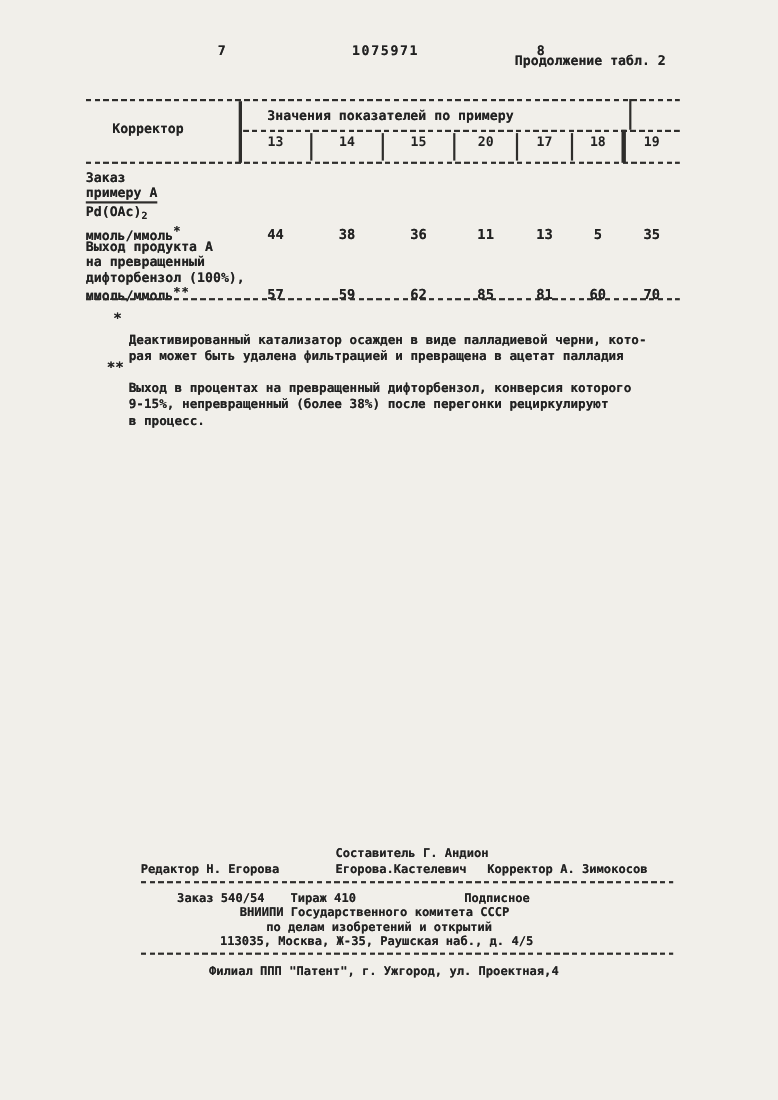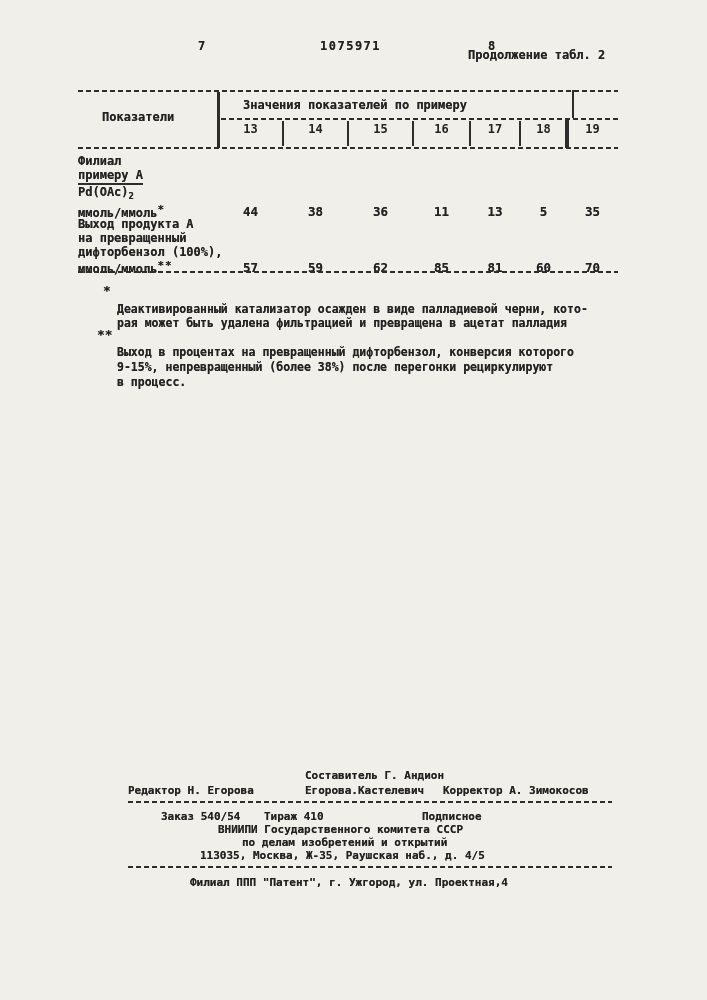--- a/index.html
+++ b/index.html
@@ -41,48 +41,48 @@
 <div class="page">
 
   <div class="t" style="left:198px; top:39px;">7</div>
   <div class="t" style="left:320px; top:39px; letter-spacing:1.5px;">1075971</div>
   <div class="t" style="left:488px; top:39px;">8</div>
   <div class="t" style="left:468px; top:48px;">Продолжение табл. 2</div>
 
   <div class="tbl">
     <div class="dash" style="left:0; top:0; width:540px;"></div>
 
-    <div class="t" style="left:24px; top:20px;">Показатели</div>
+    <div class="t" style="left:24px; top:20px;">Корректор</div>
     <div class="vline" style="left:139px; top:2px; height:56px; width:2.5px;"></div>
     <div class="t" style="left:165px; top:8px;">Значения показателей по примеру</div>
     <div class="dash" style="left:143px; top:28px; width:397px;"></div>
 
     <div class="numrow">
       <div>13</div>
       <div>14</div>
       <div>15</div>
-      <div>16</div>
+      <div>20</div>
       <div>17</div>
       <div>18</div>
       <div>19</div>
     </div>
 
     <div class="vline" style="left:204px; top:31px; height:25px;"></div>
     <div class="vline" style="left:269px; top:31px; height:25px;"></div>
     <div class="vline" style="left:334px; top:31px; height:25px;"></div>
     <div class="vline" style="left:391px; top:31px; height:25px;"></div>
     <div class="vline" style="left:441px; top:31px; height:25px;"></div>
     <div class="vline" style="left:487px; top:28px; height:30px; width:3.5px;"></div>
     <div class="vline" style="left:494px; top:0; height:28px; width:1.5px;"></div>
 
     <div class="dash" style="left:0; top:57px; width:540px;"></div>
 
     <div class="trow" style="top:64px;">
       <div class="lbl">
-        <div>Филиал</div>
+        <div>Заказ</div>
         <div><span class="frac-top">примеру А</span></div>
         <div><span>Pd(OAc)</span><sub class="s">2</sub></div>
         <div><span>ммоль/ммоль</span><sup class="s">*</sup></div>
       </div>
       <div class="val">44</div>
       <div class="val">38</div>
       <div class="val">36</div>
       <div class="val">11</div>
       <div class="val">13</div>
       <div class="val">5</div>

